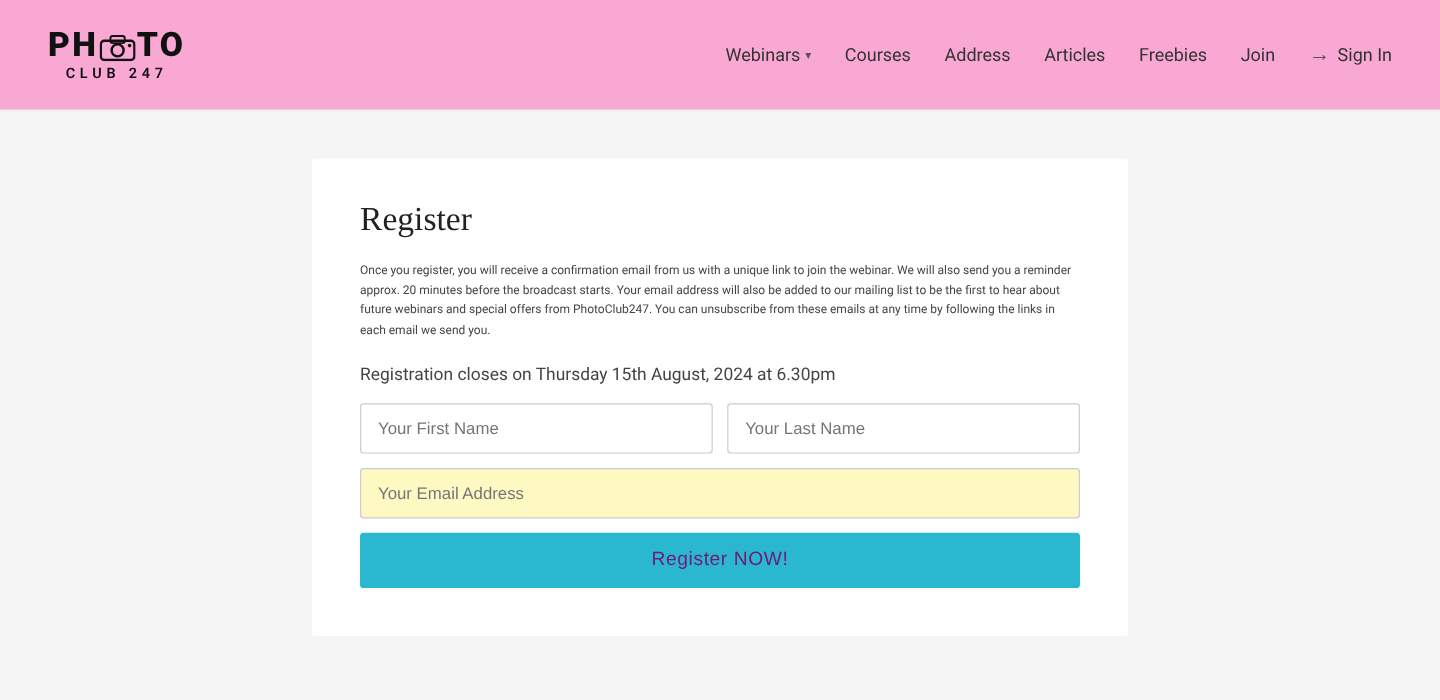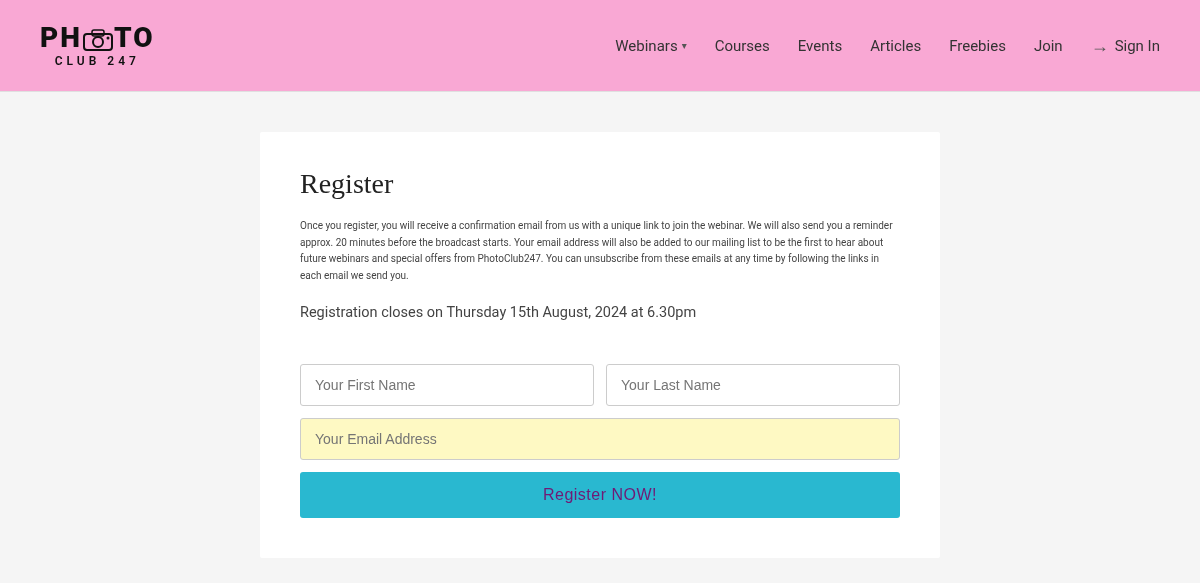--- a/index.html
+++ b/index.html
@@ -114,21 +114,21 @@
     .description {
       font-size: 10px;
       line-height: 1.65;
       color: #444;
       margin-bottom: 18px;
     }
 
     .registration-closes {
       font-size: 14.5px;
       color: #444;
-      margin-bottom: 40px;
+      margin-bottom: 12px;
       line-height: 1.5;
     }
 
     
     .form-row {
       display: flex;
       gap: 12px;
       margin-bottom: 12px;
       border-radius: 21px;
     }
@@ -198,21 +198,21 @@
 
   <nav>
     <a class="nav-item">
       <span>Webinars</span>
       <span class="chevron-down">▾</span>
     </a>
     <a class="nav-item">
       <span>Courses</span>
     </a>
     <a class="nav-item">
-      <span>Events</span>
+      <span>Address</span>
     </a>
     <a class="nav-item">
       <span>Articles</span>
     </a>
     <a class="nav-item">
       <span>Freebies</span>
     </a>
     <a class="nav-item">
       <span>Join</span>
     </a>

